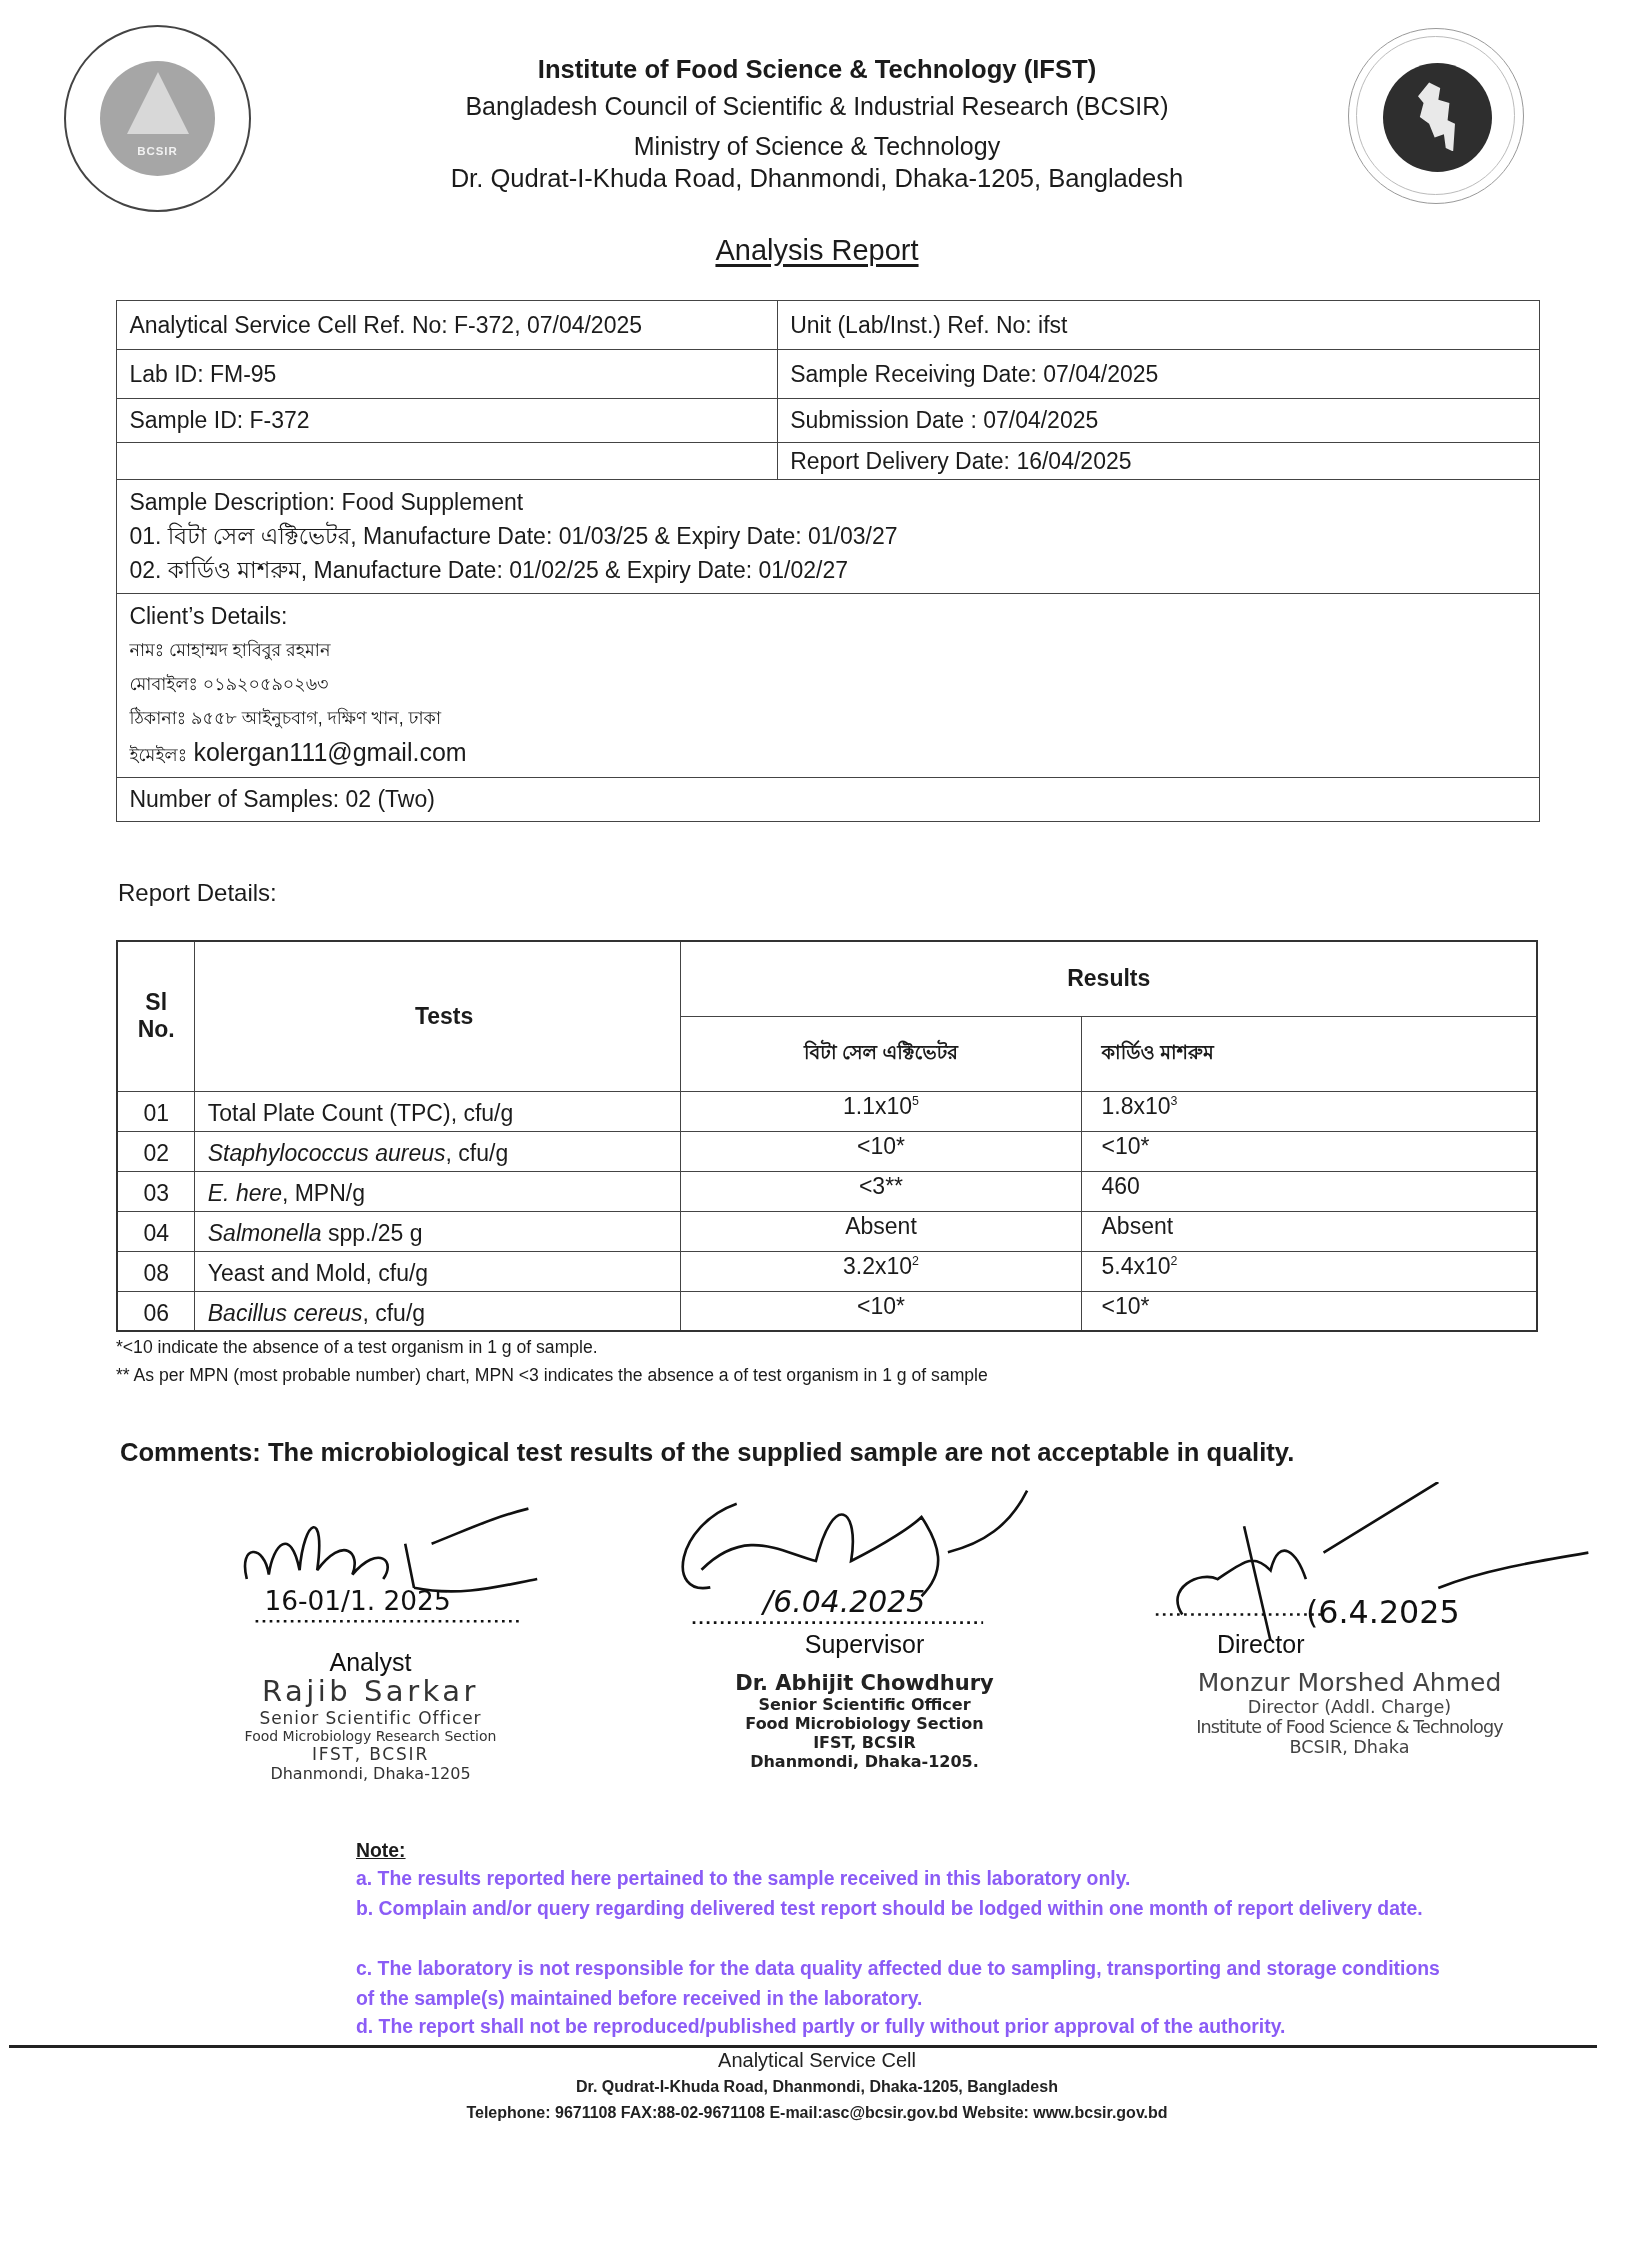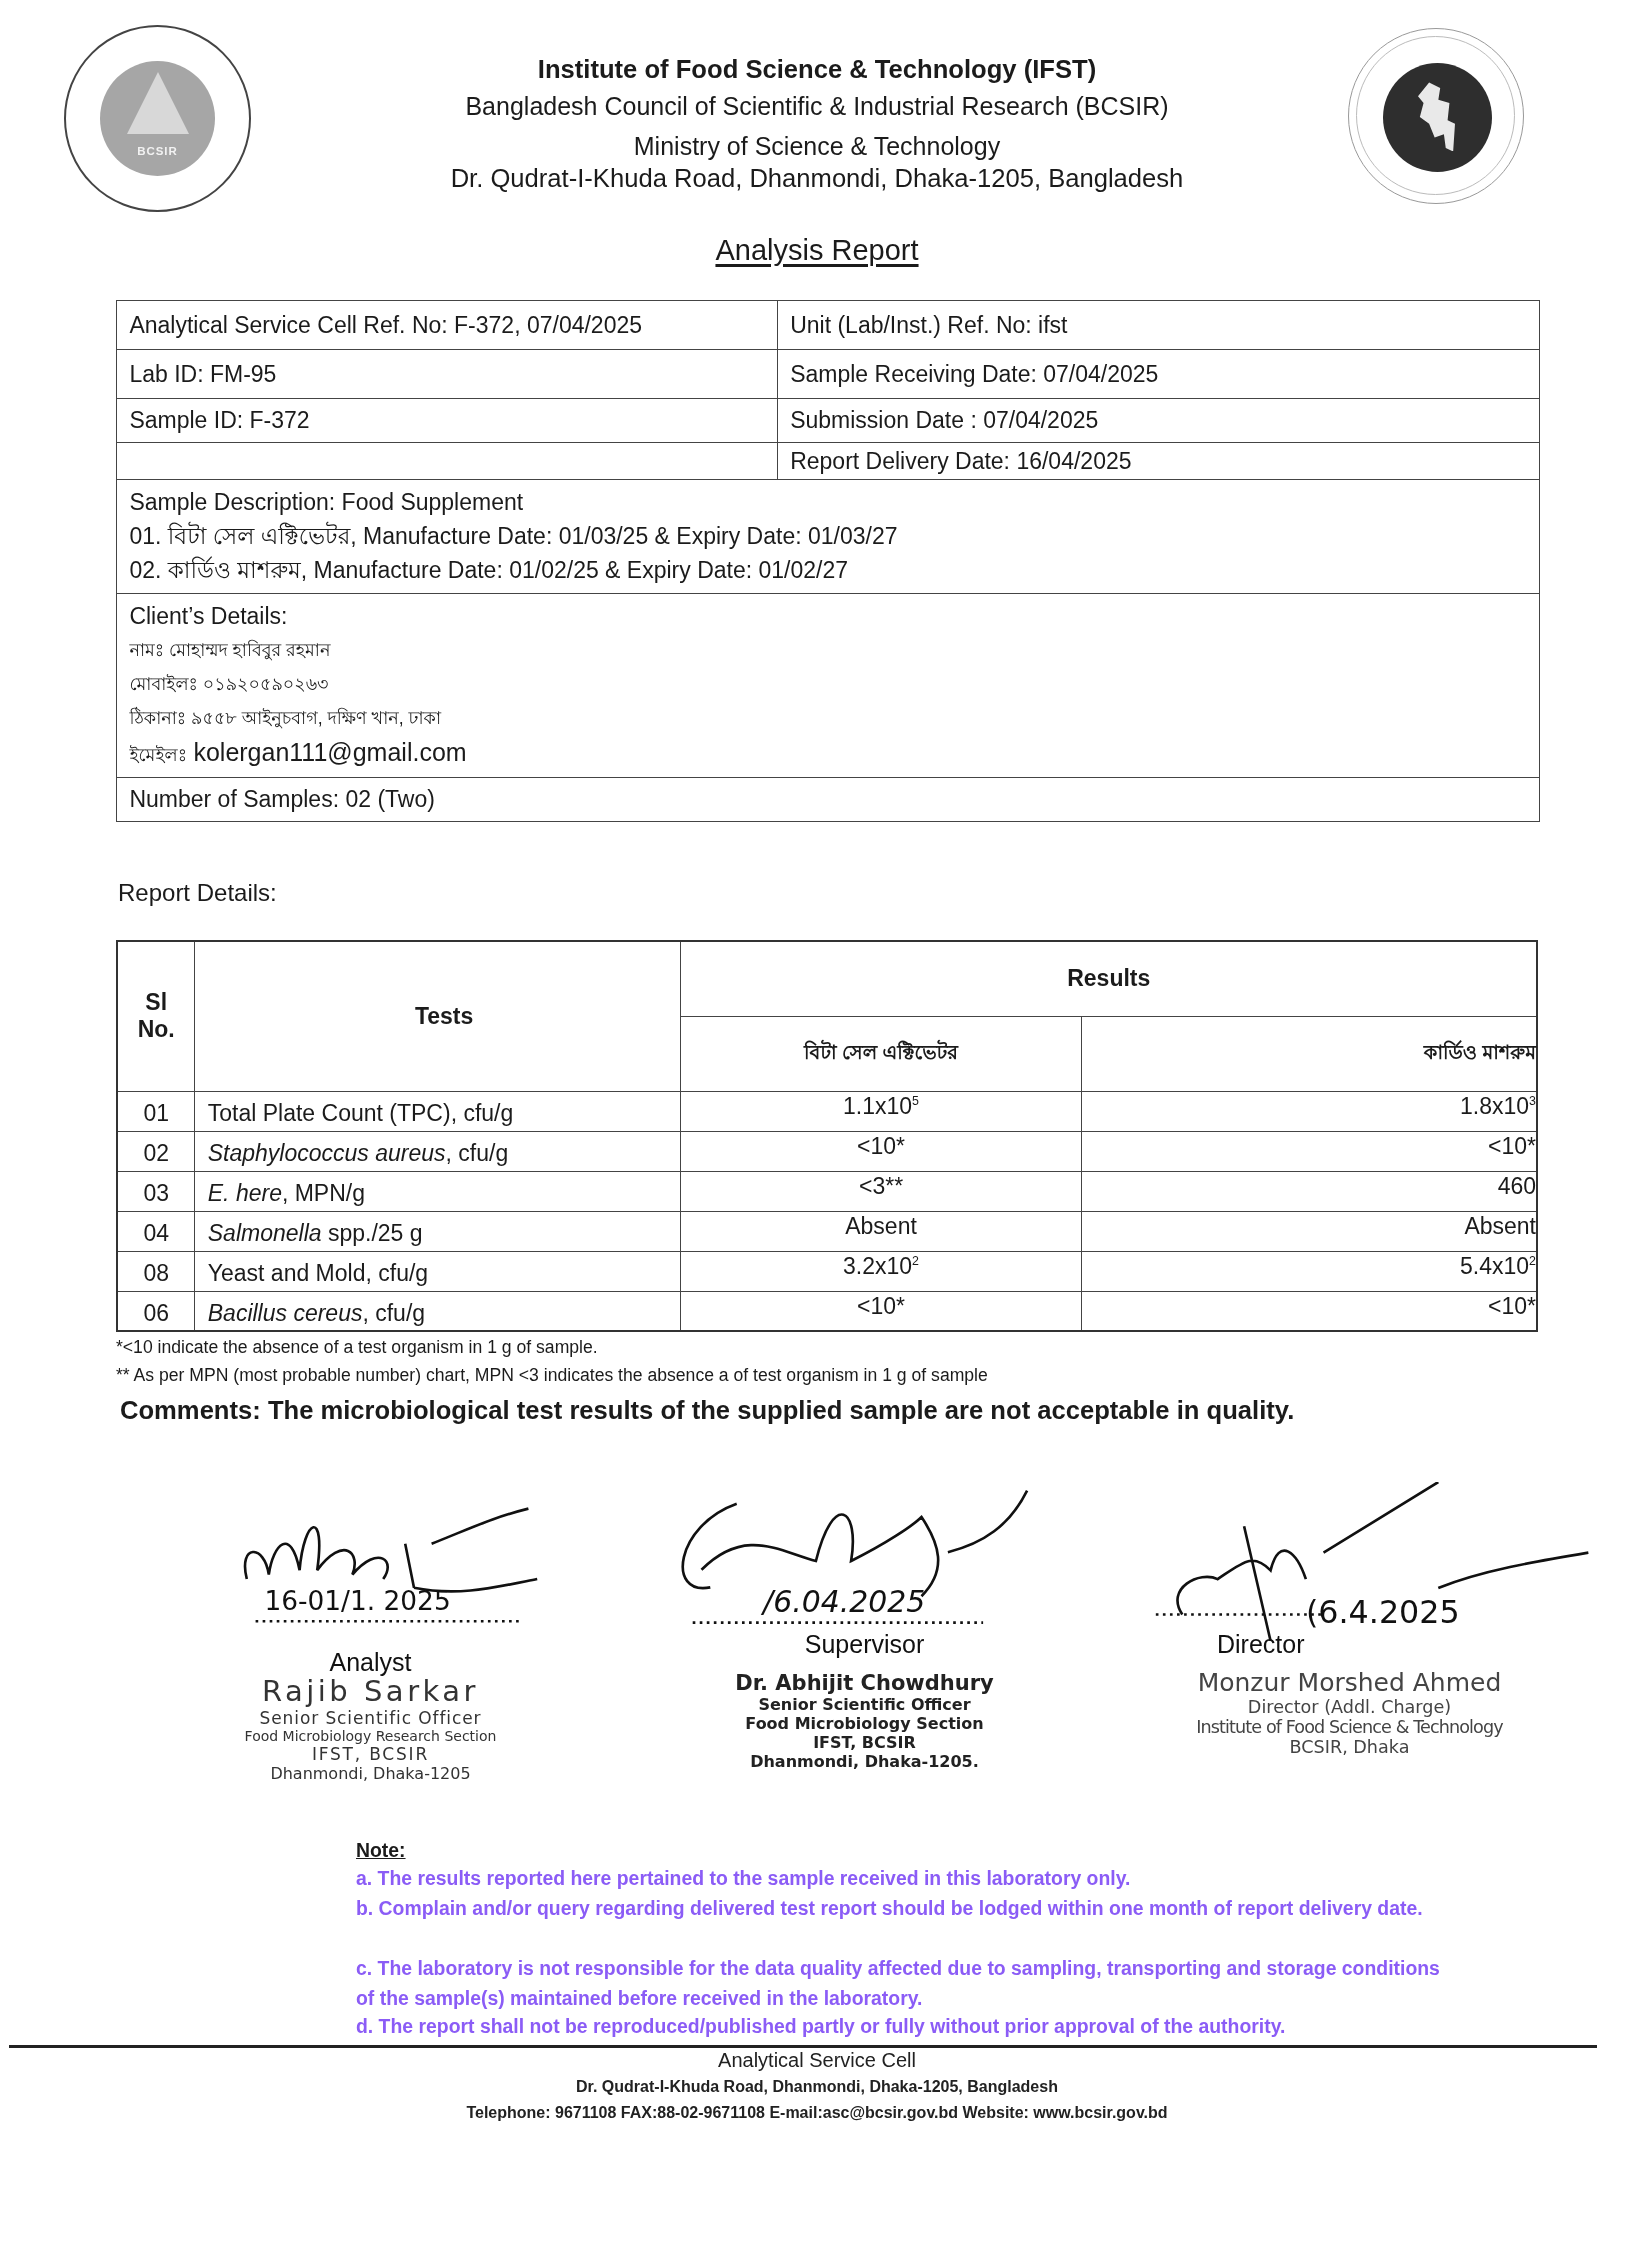--- a/index.html
+++ b/index.html
@@ -81,32 +81,32 @@
     left: 116px; top: 940px; width: 1422px;
     border: 2.6px solid #333; border-collapse: collapse;
   }
   .results td, .results th {
     border: 1.8px solid #444; font-size: 23px; font-weight: normal;
   }
   .results th { font-weight: bold; }
   .results .c-sl { width: 78px; text-align: center; }
   .results .c-test { width: 487px; text-align: left; padding-left: 12.4px; }
   .results .c-r1 { width: 401px; text-align: center; }
-  .results .c-r2 { width: 457px; text-align: right; }
+  .results .c-r2 { width: 457px; text-align: left; padding-left: 20px; }
   .results thead th { height: 75px; }
   .results thead tr.sub th { height: 75px; font-size: 19.4px; }
   .results tbody td { height: 40px; }
   .results tbody td.c-sl, .results tbody td.c-test { padding-top: 5.3px; }
   .results tbody td.c-r1, .results tbody td.c-r2 { vertical-align: top; padding-top: 1.8px; }
   sup { font-size: 12.4px; }
 
   .fn { left: 116px; font-size: 17.6px; }
   .fn1 { top: 1337px; }
   .fn2 { top: 1365px; }
-  .comments { left: 120px; top: 1396px; font-size: 25.6px; font-weight: bold; }
+  .comments { left: 120px; top: 1438px; font-size: 25.6px; font-weight: bold; }
 
   
   .sig-svg { stroke: #111; fill: none; stroke-width: 3; }
   .sig-block { text-align: center; font-family: "DejaVu Sans", sans-serif; color: #333; }
   .role { font-family: "Liberation Sans", sans-serif; font-size: 25px; color: #111; }
 
   
   .note-head { left: 356px; top: 1839px; font-size: 19.4px; font-weight: bold; text-decoration: underline; }
   .note { left: 356px; font-size: 19.4px; font-weight: bold; color: #8b5cf6; width: 1103px; line-height: 30px; }
   .note-a { top: 1863px; }

